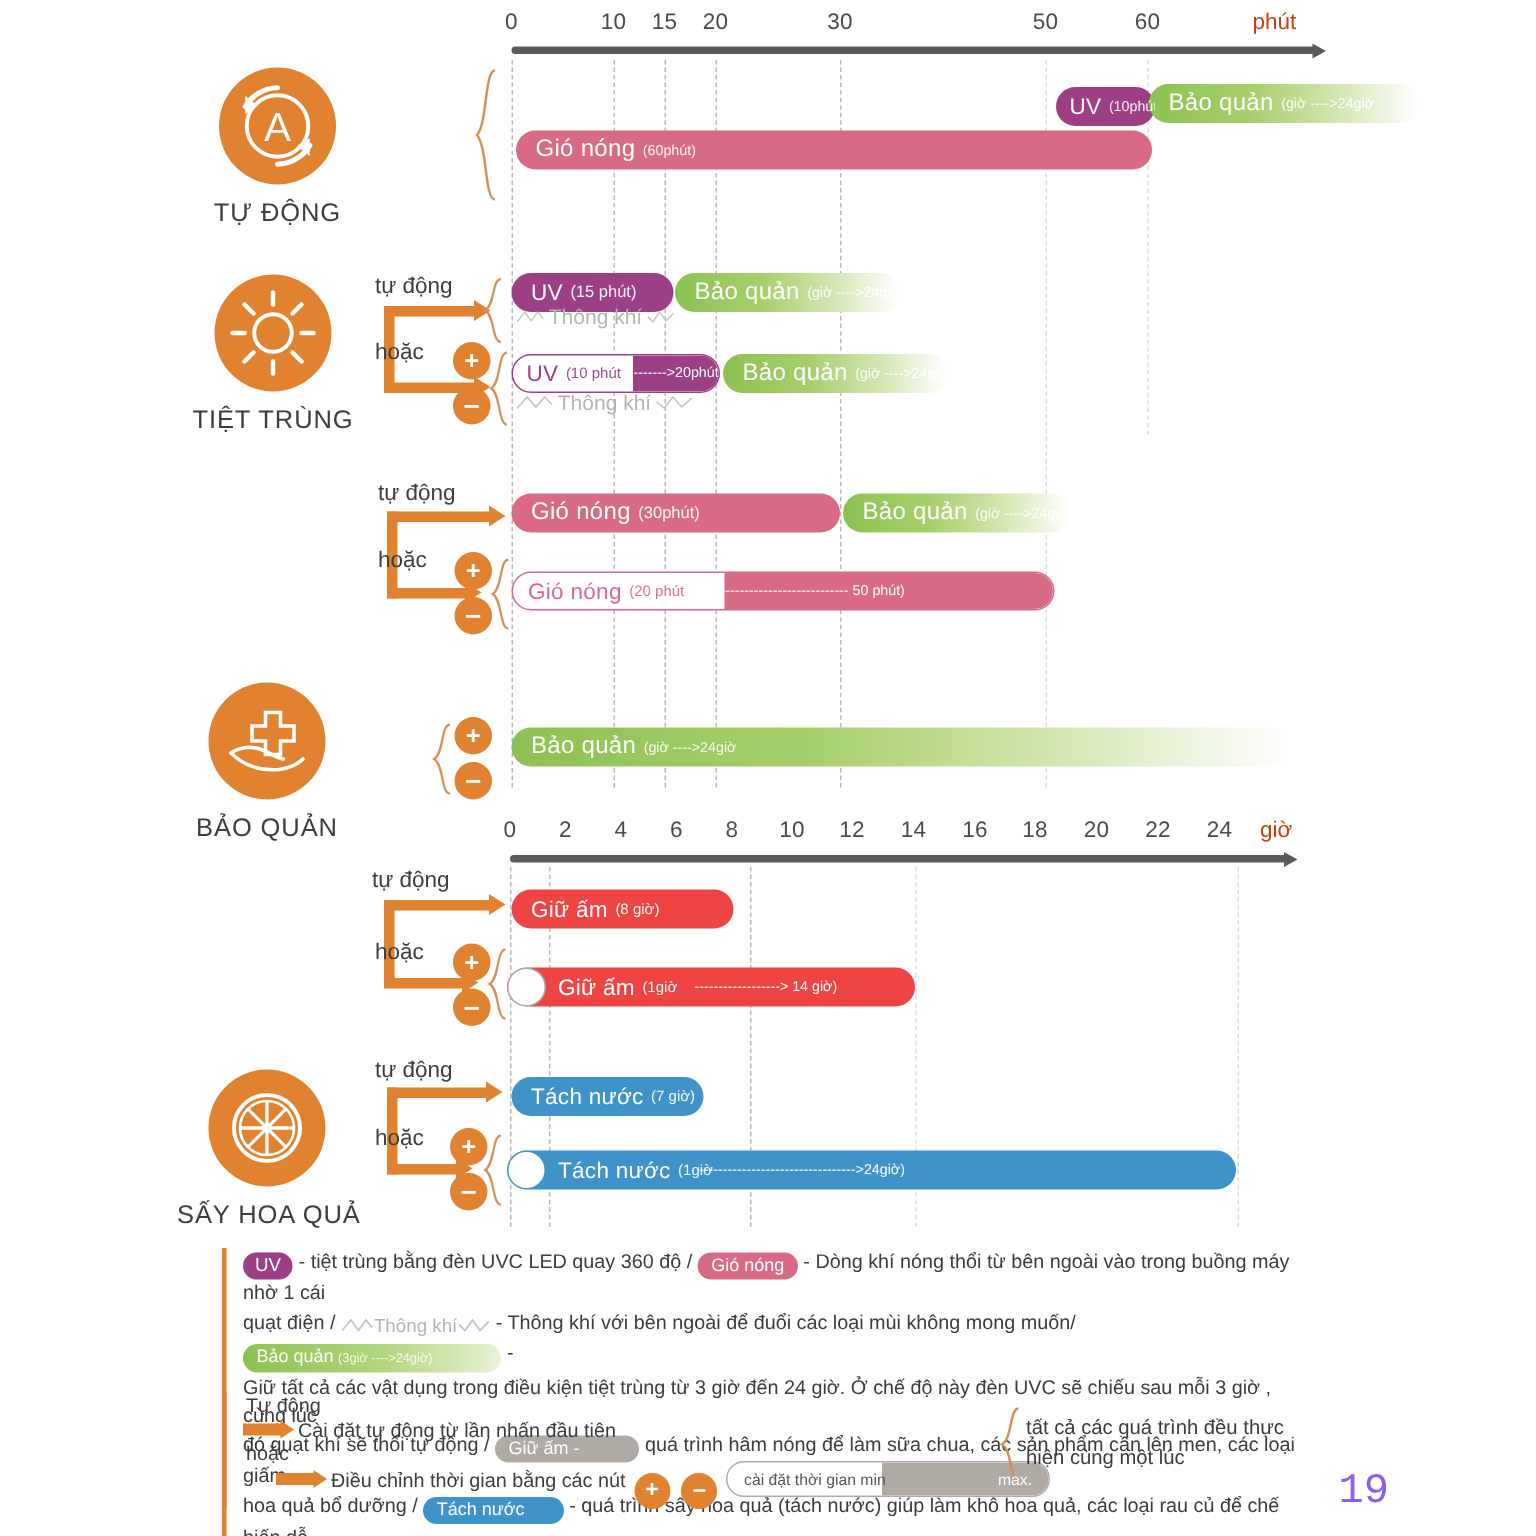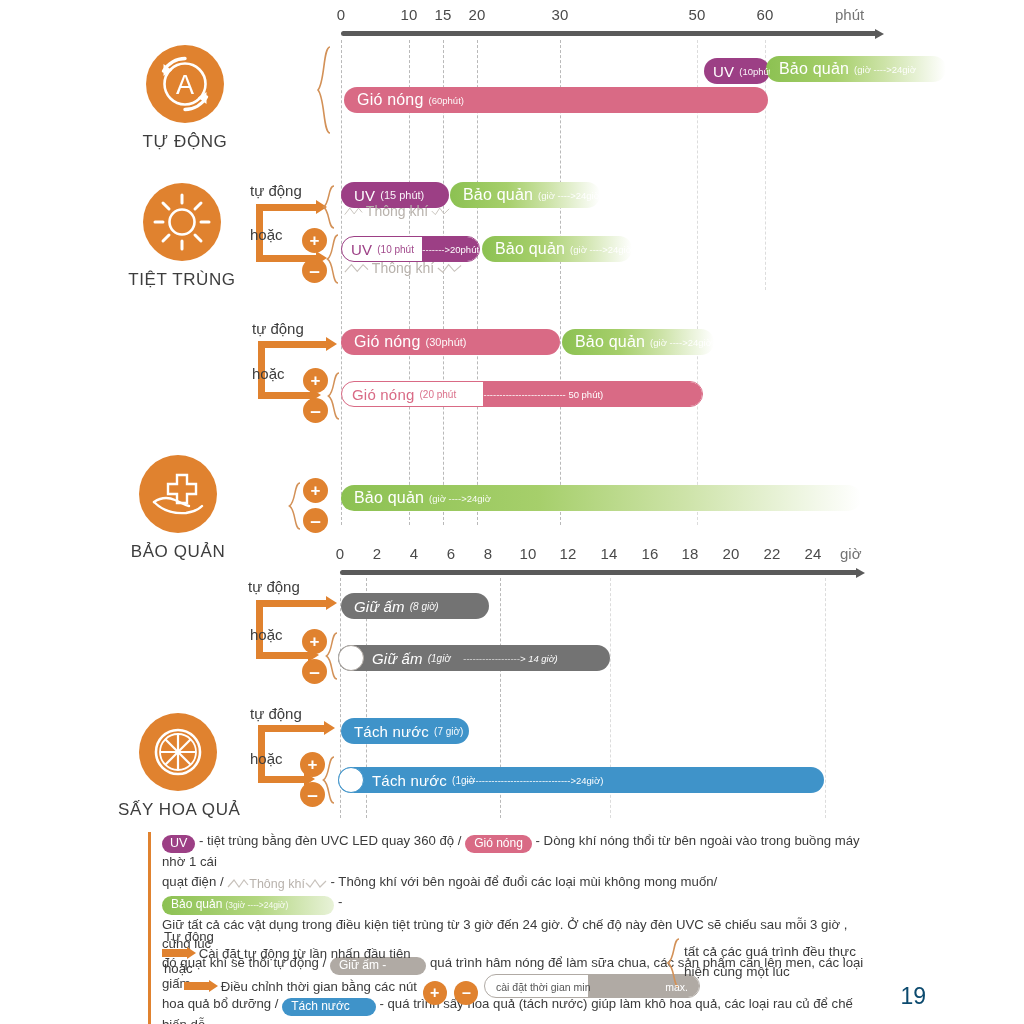--- a/index.html
+++ b/index.html
@@ -25,21 +25,21 @@
     content:"";position:absolute;right:-7px;top:-2.5px;
     border-left:9px solid #5a5a5a;
     border-top:5px solid transparent;
     border-bottom:5px solid transparent;
   }
   .axis-tick-label{
     position:absolute;font-size:15px;color:#4a4a4a;
     transform:translateX(-50%);white-space:nowrap;letter-spacing:.2px;
   }
   .axis-unit{
-    position:absolute;font-size:15px;color:#737373;white-space:nowrap;
+    position:absolute;font-size:15px;color:#c2410c;white-space:nowrap;
   }
   .gridline{
     position:absolute;width:0;border-left:1px dashed #b9b9b9;
   }
   .gridline.faint{border-left-color:#dcdcdc;}
 
   
   .mode{position:absolute;text-align:center;width:120px;}
   .mode-badge{
     width:78px;height:78px;border-radius:50%;
@@ -82,21 +82,21 @@
     position:absolute;height:26px;border-radius:13px;
     display:flex;align-items:center;box-sizing:border-box;
     padding-left:13px;white-space:nowrap;overflow:hidden;
   }
   .bar .nm{font-size:15px;color:#ffffff;letter-spacing:.2px;}
   .bar .sub{font-size:9.5px;color:#ffffff;margin-left:5px;opacity:.95;}
 
   .bar.pink{background:#d96a85;}
   .bar.purple{background:#9c3f85;}
   .bar.green{background:linear-gradient(to right,#8cc152 0%,#a6cf6b 38%,#cde3a8 66%,#ffffff 100%);}
-  .bar.gray{background:#737373;font-style:italic;}
+  .bar.gray{background:#ef4444;}
   .bar.blue{background:#3f93c9;}
 
   
   .bar.outline-pink{background:#fff;border:1.6px solid #d96a85;}
   .bar.outline-pink .nm{color:#d96a85;}
   .bar.outline-pink .sub{color:#d96a85;}
   .bar.outline-purple{background:#fff;border:1.6px solid #9c3f85;}
   .bar.outline-purple .nm{color:#9c3f85;}
   .bar.outline-purple .sub{color:#9c3f85;}
 
@@ -178,21 +178,21 @@
   }
   .minbar .mb-txt{
     position:absolute;left:11px;top:4px;font-size:10.5px;color:#555;
     white-space:nowrap;z-index:2;
   }
   .minbar .mb-max{
     position:absolute;right:11px;top:4px;font-size:10.5px;color:#fff;
     z-index:2;
   }
   .pagenum{
-    position:absolute;right:98px;bottom:14px;font-size:23px;color:#0c4a6e;
+    position:absolute;right:98px;bottom:14px;font-size:28px;color:#8b5cf6;font-family:Liberation Mono, monospace;
   }
 </style>
 </head>
 <body>
 
 <div class="page">
 
   <div>
     <div class="axis-tick-label" style="left:341px;top:6px">0</div>
     <div class="axis-tick-label" style="left:409px;top:6px">10</div>

